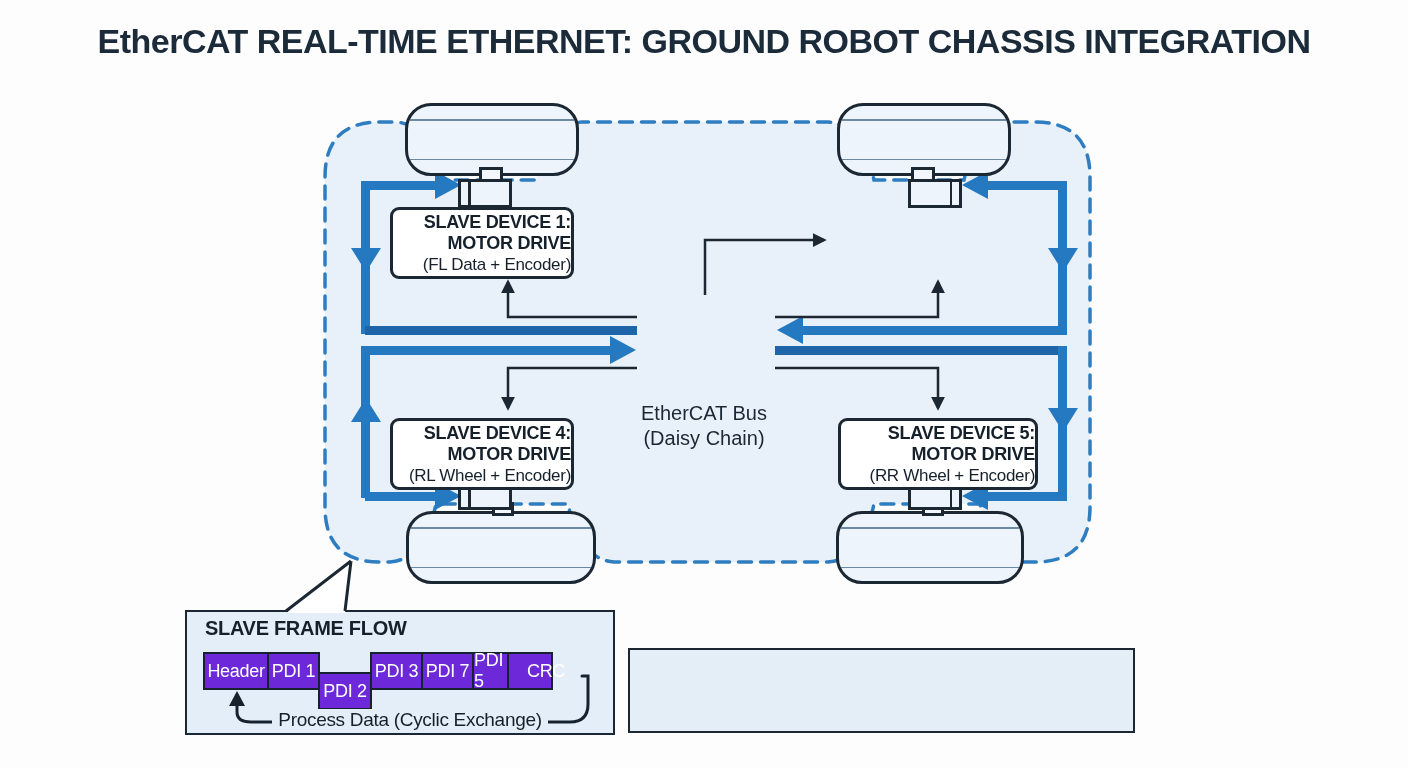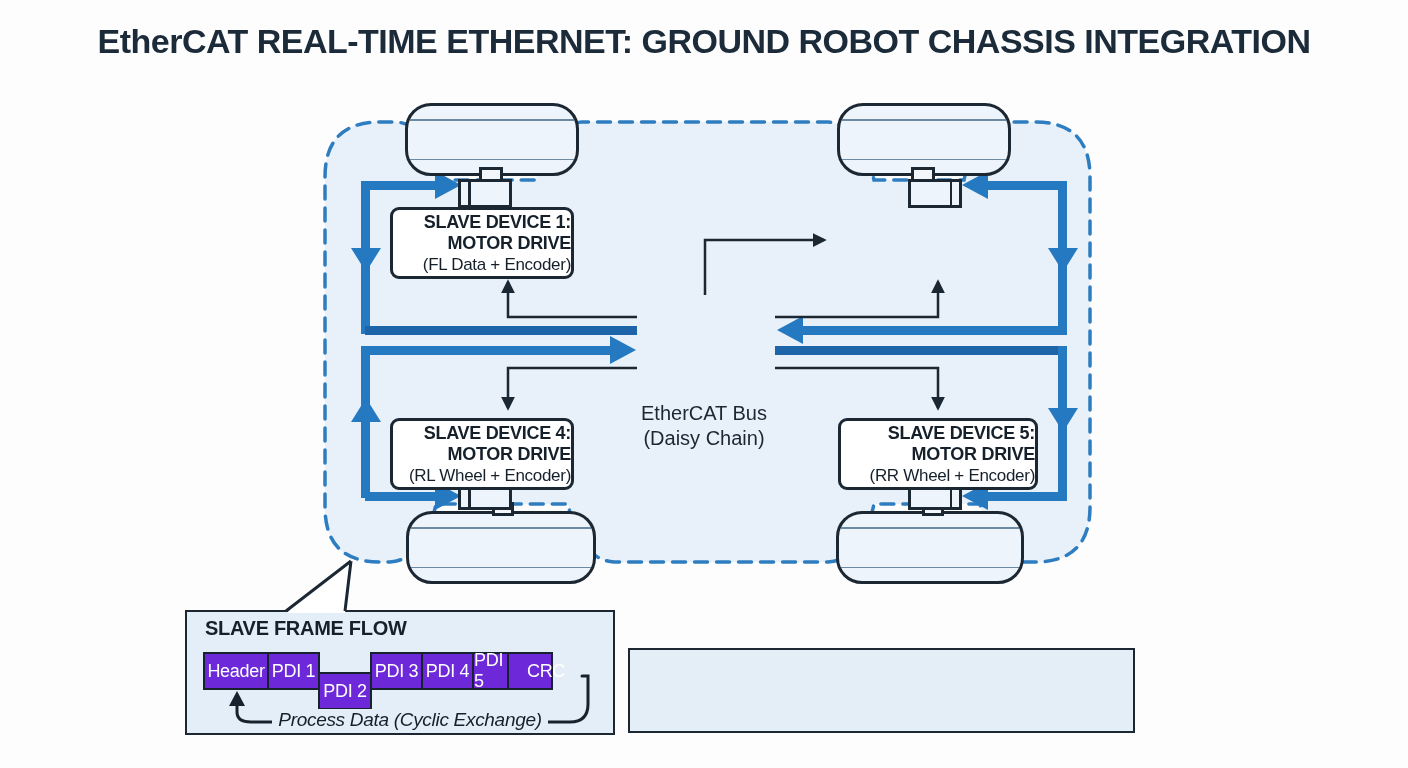--- a/index.html
+++ b/index.html
@@ -33,21 +33,21 @@
   .devbox .l3{font-weight:normal;font-size:17px;letter-spacing:-0.3px;}
   #master .l1,#master .l2,#master .l3{font-weight:bold;font-size:19px;line-height:23px;}
   #bus-label{left:624px;top:401px;width:160px;text-align:center;font-size:20px;line-height:25px;color:#1b2733;}
   
   #frame-panel{left:185px;top:610px;width:430px;height:125px;background:#e3eef8;border:2.5px solid #1b2733;box-sizing:border-box;}
   #frame-title{left:205px;top:617px;font-size:20px;font-weight:bold;letter-spacing:-0.3px;}
   #cells{left:203px;top:652px;display:flex;}
   .cell{height:38px;box-sizing:border-box;border:2px solid #16222e;margin-left:-2px;background:#6d28d9;
         color:#ffffff;font-size:18px;display:flex;align-items:center;justify-content:center;letter-spacing:-0.3px;}
   .cell:first-child{margin-left:0;}
-  #frame-caption{left:272px;top:709px;width:276px;text-align:center;font-size:19px;background:#e3eef8;letter-spacing:-0.3px;font-style:italic;}
+  #frame-caption{left:272px;top:709px;width:276px;text-align:center;font-size:19px;background:#e3eef8;letter-spacing:-0.3px;}
   
   #info-box{left:628px;top:648px;width:507px;height:85px;background:#e4eef7;border:2px solid #1b2733;
             box-sizing:border-box;padding:14px 0 0 20px;font-size:21.5px;line-height:30px;letter-spacing:-0.2px;color:#14202c;}
 </style>
 </head>
 <body>
 
 <div id="canvas">
 
   <div class="abs" id="title">EtherCAT REAL-TIME ETHERNET: GROUND ROBOT CHASSIS INTEGRATION</div>
@@ -164,21 +164,21 @@
       <path d="M 237 704 V 712 Q 237 722 251 722 H 570 Q 588 722 588 704 V 676 H 582"></path>
     </g>
     <polygon points="229,706 245,706 237,691" fill="#16222e"></polygon>
   </svg>
   <div class="abs" id="frame-title">SLAVE FRAME FLOW</div>
   <div class="abs" id="cells">
     <div class="cell" style="width:66px;">Header</div>
     <div class="cell" style="width:53px;">PDI 1</div>
     <div class="cell" style="width:54px;margin-top:20px;">PDI 2</div>
     <div class="cell" style="width:53px;">PDI 3</div>
-    <div class="cell" style="width:53px;">PDI 4</div>
+    <div class="cell" style="width:53px;">PDI 7</div>
     <div class="cell" style="width:37px;">PDI 5</div>
     <div class="cell" style="width:46px;padding-left:32px;">CRC</div>
   </div>
   <div class="abs" id="frame-caption">Process Data (Cyclic Exchange)</div>
 
   <div class="abs" id="info-box">
   </div>
 
 </div>
 

